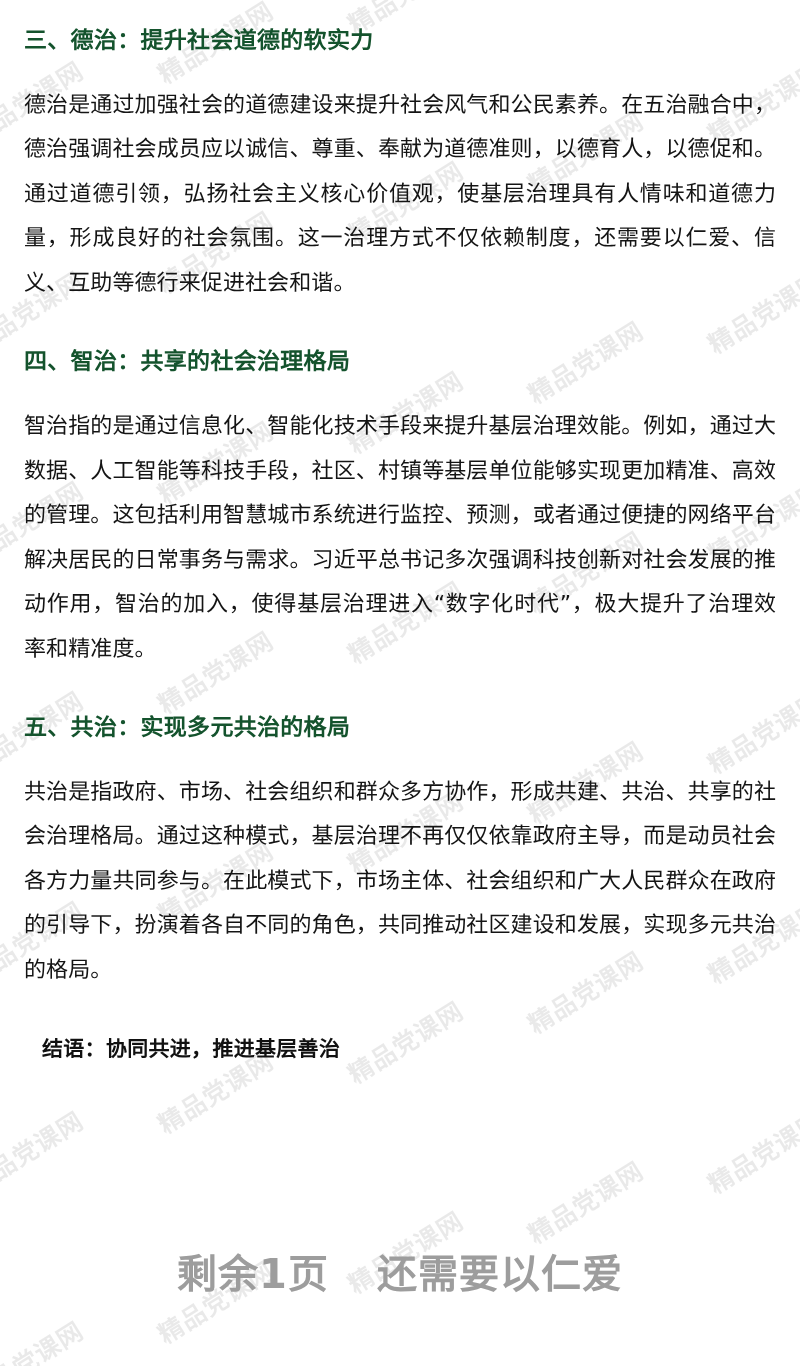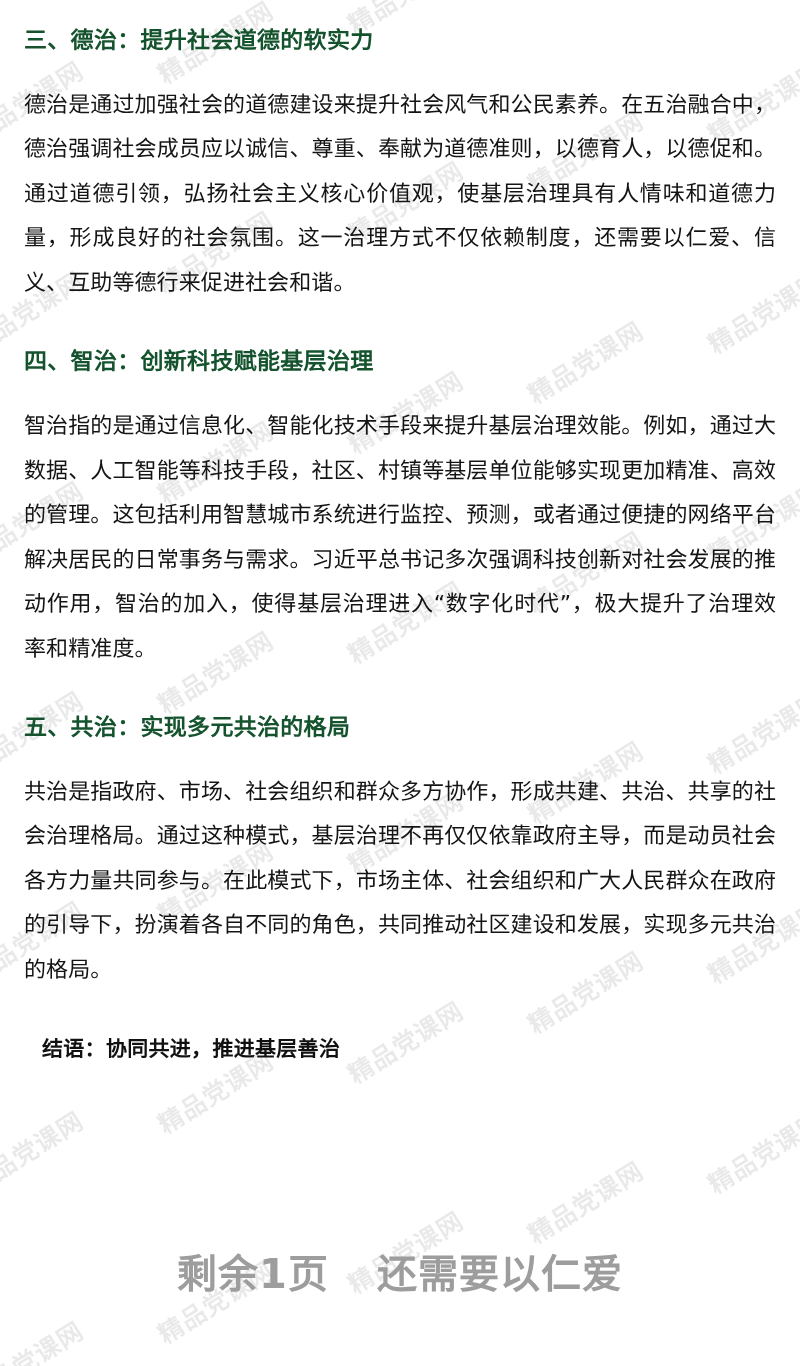--- a/index.html
+++ b/index.html
@@ -155,21 +155,21 @@
   <div class="content">
 
     <div class="blk-h1">
       <h2 class="section-heading">三、德治：提升社会道德的软实力</h2>
     </div>
     <div class="blk-p">
       <p class="body-paragraph">德治是通过加强社会的道德建设来提升社会风气和公民素养。在五治融合中，德治强调社会成员应以诚信、尊重、奉献为道德准则，以德育人，以德促和。通过道德引领，弘扬社会主义核心价值观，使基层治理具有人情味和道德力量，形成良好的社会氛围。这一治理方式不仅依赖制度，还需要以仁爱、信义、互助等德行来促进社会和谐。</p>
     </div>
 
     <div class="blk-h">
-      <h2 class="section-heading">四、智治：创新科技赋能基层治理</h2>
+      <h2 class="section-heading">四、智治：共享的社会治理格局</h2>
     </div>
     <div class="blk-p">
       <p class="body-paragraph">智治指的是通过信息化、智能化技术手段来提升基层治理效能。例如，通过大数据、人工智能等科技手段，社区、村镇等基层单位能够实现更加精准、高效的管理。这包括利用智慧城市系统进行监控、预测，或者通过便捷的网络平台解决居民的日常事务与需求。习近平总书记多次强调科技创新对社会发展的推动作用，智治的加入，使得基层治理进入“数字化时代”，极大提升了治理效率和精准度。</p>
     </div>
 
     <div class="blk-h">
       <h2 class="section-heading">五、共治：实现多元共治的格局</h2>
     </div>
     <div class="blk-p">
       <p class="body-paragraph">共治是指政府、市场、社会组织和群众多方协作，形成共建、共治、共享的社会治理格局。通过这种模式，基层治理不再仅仅依靠政府主导，而是动员社会各方力量共同参与。在此模式下，市场主体、社会组织和广大人民群众在政府的引导下，扮演着各自不同的角色，共同推动社区建设和发展，实现多元共治的格局。</p>

